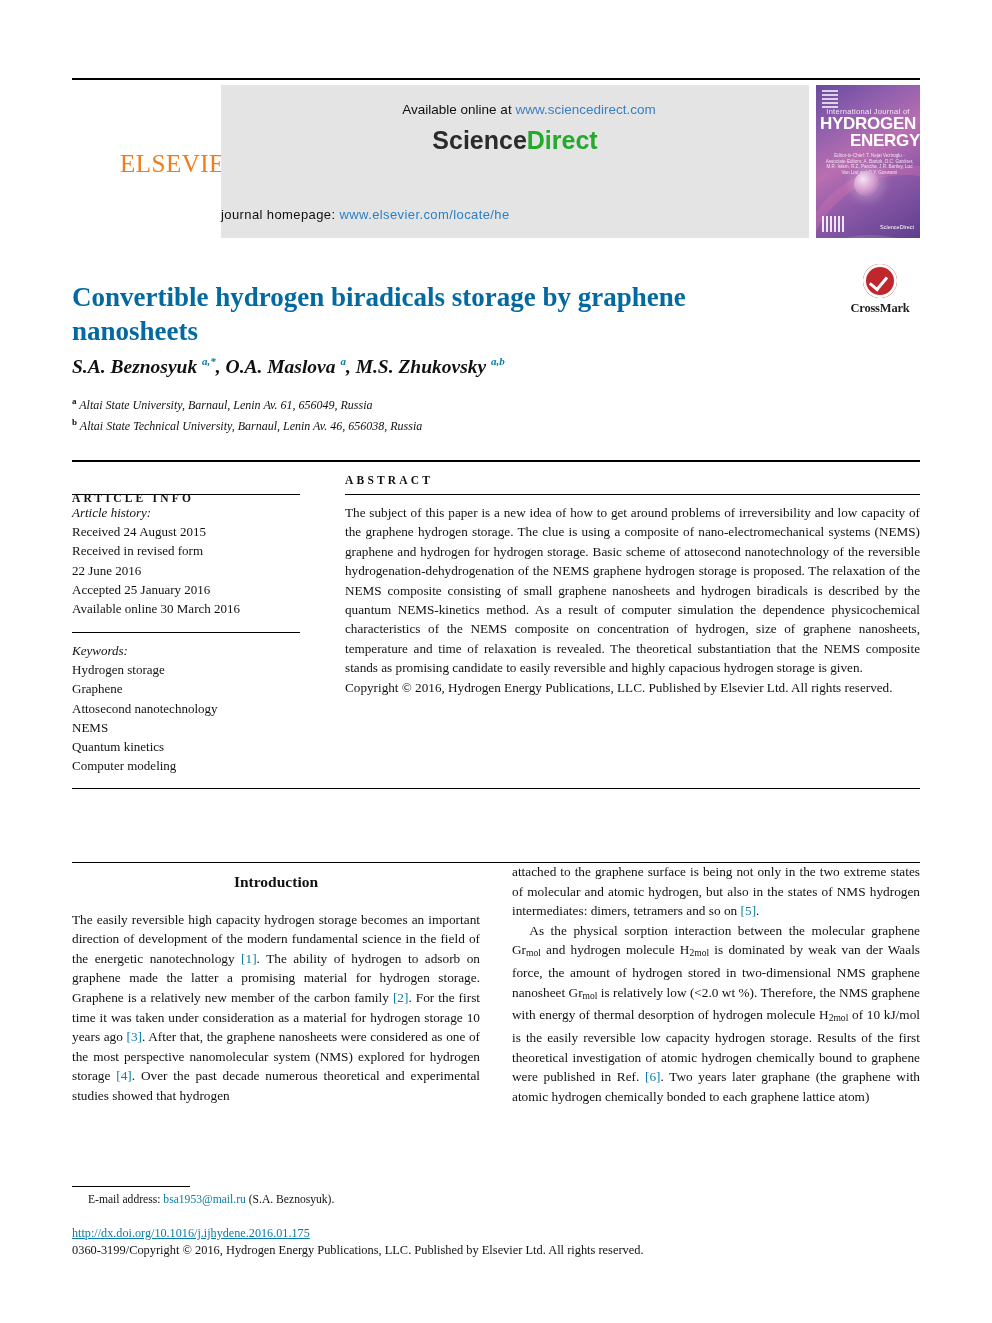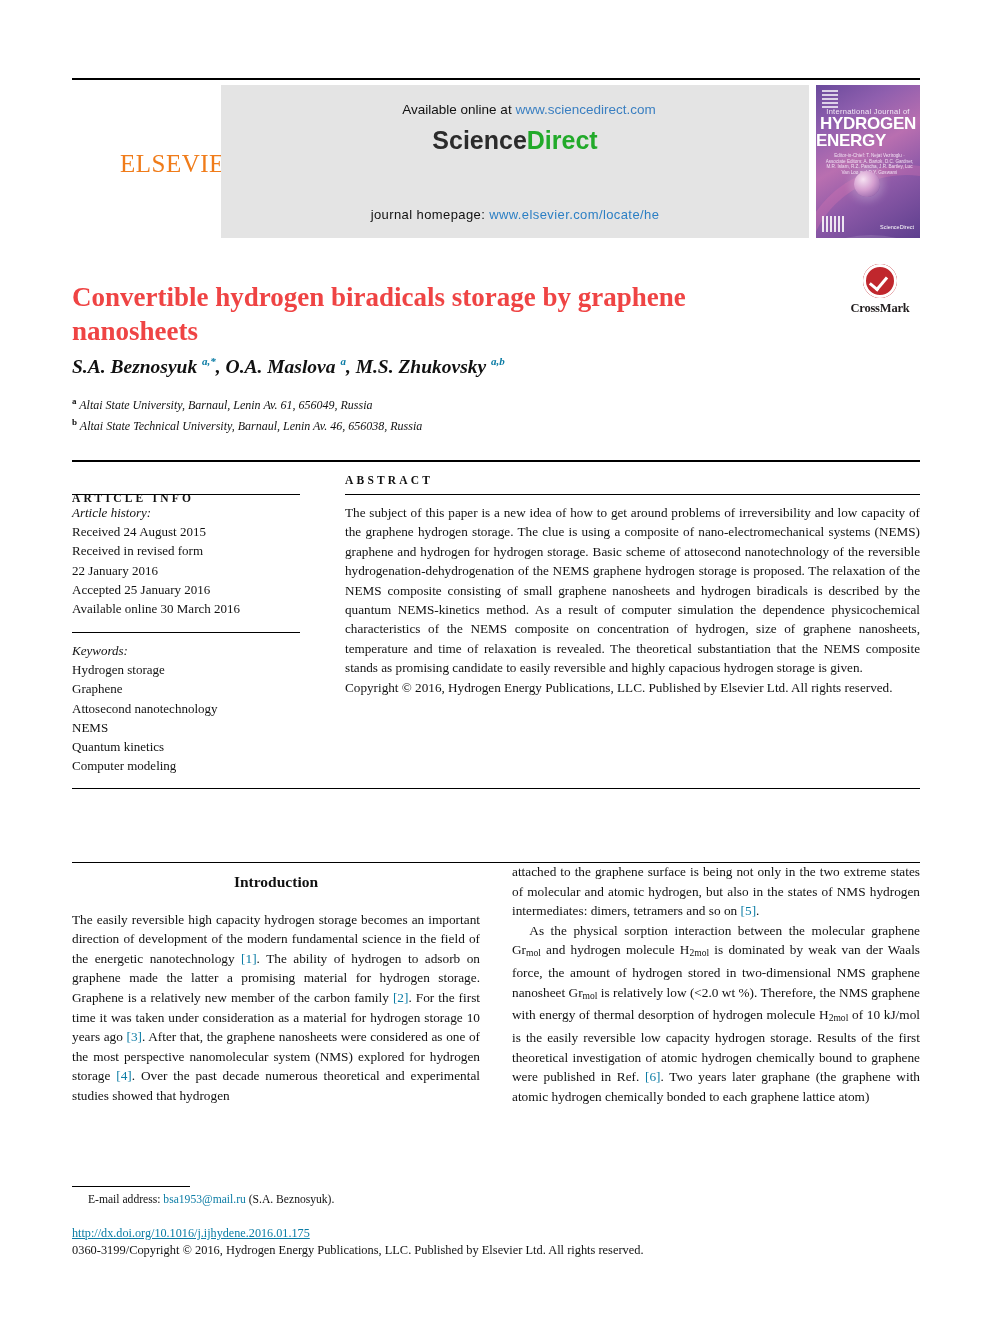--- a/index.html
+++ b/index.html
@@ -95,21 +95,20 @@
     text-align: center;
     font-family: "Liberation Sans", sans-serif;
     font-size: 25px;
     font-weight: bold;
   }
   .sd-science { color: #2b2b2b; }
   .sd-direct { color: #22aa2a; }
   .sd-home {
     position: absolute;
     bottom: 16px; left: 0; right: 0;
-    text-align: center;
     font-family: "Liberation Sans", sans-serif;
     font-size: 13px;
     letter-spacing: 0.4px;
     color: #111;
   }
   .sd-home a { color: #2b7fc4; text-decoration: none; }
 
   .cover {
     flex: 0 0 104px;
     width: 104px;
@@ -149,21 +148,21 @@
   }
   .cover-t2 {
     position:absolute; left:0; right:0; top:30px;
     text-align:center;
     font-family:"Liberation Sans", sans-serif;
     font-size:17px; font-weight:bold; color:#ffffff; line-height:17px;
     letter-spacing:-0.3px;
   }
   .cover-t3 {
     position:absolute; left:0; right:0; top:47px;
-    text-align:left;
+    text-align:right;
     font-family:"Liberation Sans", sans-serif;
     font-size:17px; font-weight:bold; color:#ffffff; line-height:17px;
     letter-spacing:-0.3px;
   }
   .cover-eds {
     position:absolute; left:9px; right:6px; top:68px;
     font-family:"Liberation Sans", sans-serif;
     font-size:4.6px; color:#f0dff2; line-height:5.6px;
     text-align:center;
   }
@@ -180,21 +179,21 @@
 
   
   .title {
     position: absolute;
     left: 72px; top: 262px;
     width: 620px;
     font-family: "Liberation Serif", serif;
     font-size: 27px;
     font-weight: bold;
     line-height: 34px;
-    color: #ef4444;
+    color: #0369a1;
   }
   .crossmark {
     position: absolute;
     right: 72px; top: 264px;
     width: 80px;
     text-align: center;
   }
   .cm-badge {
     width: 34px; height: 34px; border-radius: 50%;
     background: #c0272d;
@@ -413,21 +412,21 @@
   <div class="hdr-info">ARTICLE INFO</div>
   <div class="hdr-abs">ABSTRACT</div>
   <div class="rule-info-1"></div>
   <div class="rule-abs-1"></div>
 
   <div class="hist">
     <div class="hist-label">Article history:</div>
     <div>
         <div>Received 24 August 2015</div>
         <div>Received in revised form</div>
-        <div>22 January 2016</div>
+        <div>22 June 2016</div>
         <div>Accepted 25 January 2016</div>
         <div>Available online 30 March 2016</div>
       </div>
   </div>
   <div class="rule-info-2"></div>
   <div class="keywords">
     <div class="kw-label">Keywords:</div>
     <div>
         <div>Hydrogen storage</div>
         <div>Graphene</div>

